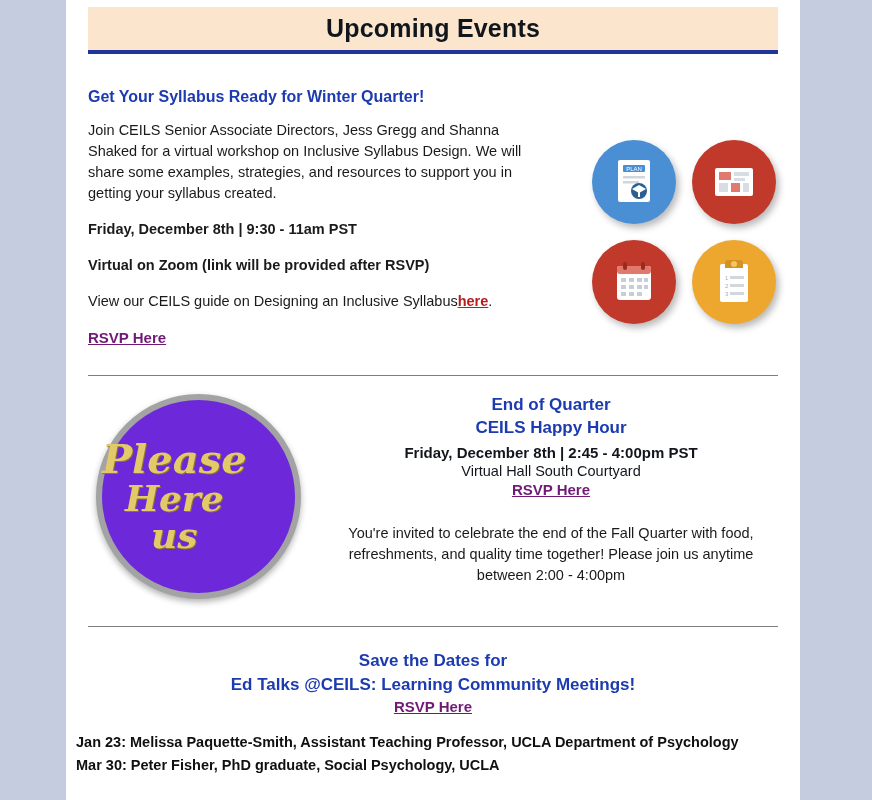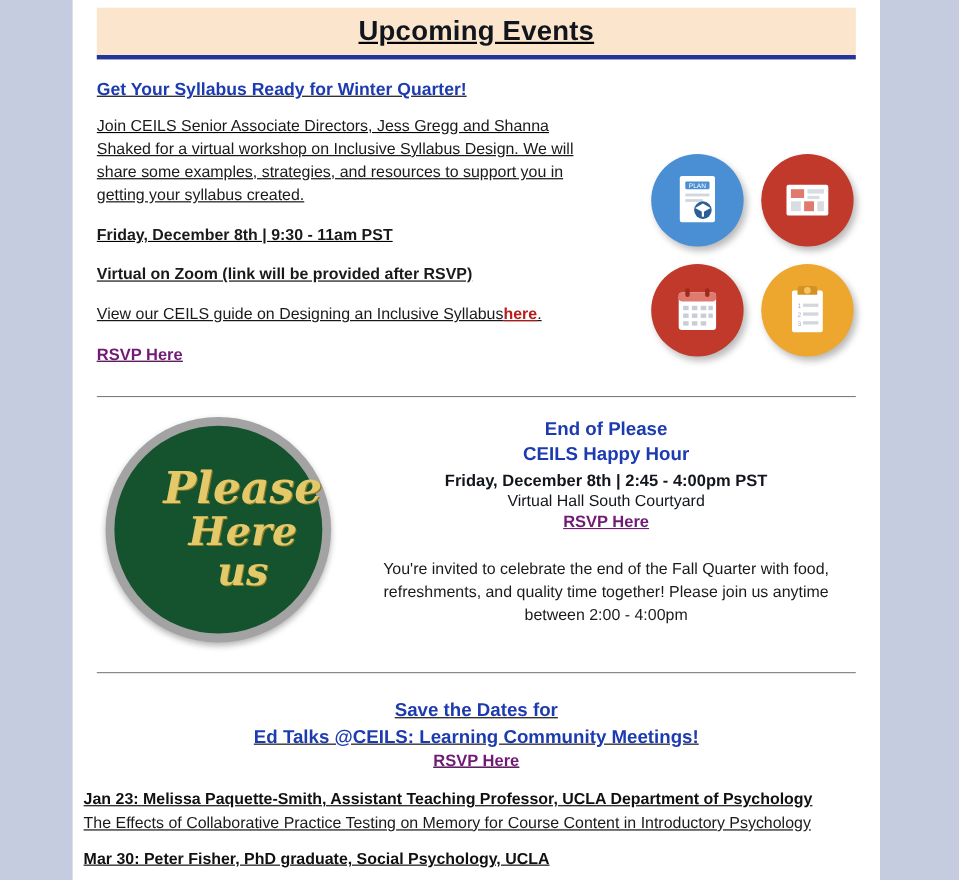--- a/index.html
+++ b/index.html
@@ -25,21 +25,20 @@
     width: 734px;
     height: 800px;
     background: #ffffff;
     box-sizing: border-box;
   }
   .content {
     position: absolute;
     left: 0;
     top: 0;
     width: 734px;
-    text-decoration: underline;
   }
   
   .banner {
     margin: 7px 22px 0 22px;
     background: #fbe5cd;
     height: 43px;
     display: flex;
     align-items: center;
     justify-content: center;
     border-bottom: 4px solid #22359b;
@@ -50,21 +49,21 @@
     color: #11161c;
     letter-spacing: 0.2px;
   }
   
   .section {
     padding: 0 22px;
     box-sizing: border-box;
   }
   .sec1 {
     position: relative;
-    padding-top: 19px;
+    padding-top: 34px;
   }
   .sec1-heading {
     font-size: 16px;
     font-weight: bold;
     color: #1d3bb0;
     margin-bottom: 14px;
   }
   .sec1-body {
     width: 450px;
     font-size: 14.5px;
@@ -132,26 +131,26 @@
     height: 250px;
     padding: 0 22px;
   }
   .badge {
     position: absolute;
     left: 30px;
     top: 18px;
     width: 205px;
     height: 205px;
     border-radius: 50%;
-    background: #14532d;
-    border: 8px solid #a3a3a3;
+    background: #6d28d9;
+    border: 6px solid #a3a3a3;
     box-shadow: 0 3px 6px rgba(0,0,0,0.3);
     display: flex;
     align-items: center;
-    justify-content: flex-end;
+    justify-content: flex-start;
     box-sizing: border-box;
   }
   .badge-text {
     color: #e3c96a;
     font-family: "DejaVu Serif", serif;
     font-style: italic;
     font-weight: bold;
     font-size: 34px;
     text-align: center;
     line-height: 1.05;
@@ -324,21 +323,21 @@
 
       <div class="sec2">
         <div class="badge">
           <div class="badge-text">
             <span class="l1">Please</span>
             <span class="l2">Here</span>
             <span class="l3">us</span>
           </div>
         </div>
         <div class="sec2-right">
-          <div class="hh-title">End of Please</div>
+          <div class="hh-title">End of Quarter</div>
           <div class="hh-title">CEILS Happy Hour</div>
           <div class="hh-sub">Friday, December 8th | 2:45 - 4:00pm PST</div>
           <div class="hh-loc">Virtual Hall South Courtyard</div>
           <div class="hh-rsvp">
             <span class="rsvp-link">RSVP Here</span>
           </div>
           <div class="hh-body">You're invited to celebrate the end of the Fall Quarter with food, refreshments, and quality time together! Please join us anytime between 2:00 - 4:00pm</div>
         </div>
       </div>
 
@@ -346,21 +345,20 @@
 
       <div class="sec3">
         <div class="sec3-title">Save the Dates for</div>
         <div class="sec3-title">Ed Talks @CEILS: Learning Community Meetings!</div>
         <div class="sec3-rsvp">
           <span class="rsvp-link">RSVP Here</span>
         </div>
 
         <div class="talk">
           <div class="talk-head">Jan 23: Melissa Paquette-Smith, Assistant Teaching Professor, UCLA Department of Psychology</div>
-          <div class="talk-sub">The Effects of Collaborative Practice Testing on Memory for Course Content in Introductory Psychology</div>
         </div>
         <div class="talk">
           <div class="talk-head">Mar 30: Peter Fisher, PhD graduate, Social Psychology, UCLA</div>
         </div>
       </div>
 
     </div>
   </div>
 </div>
 

